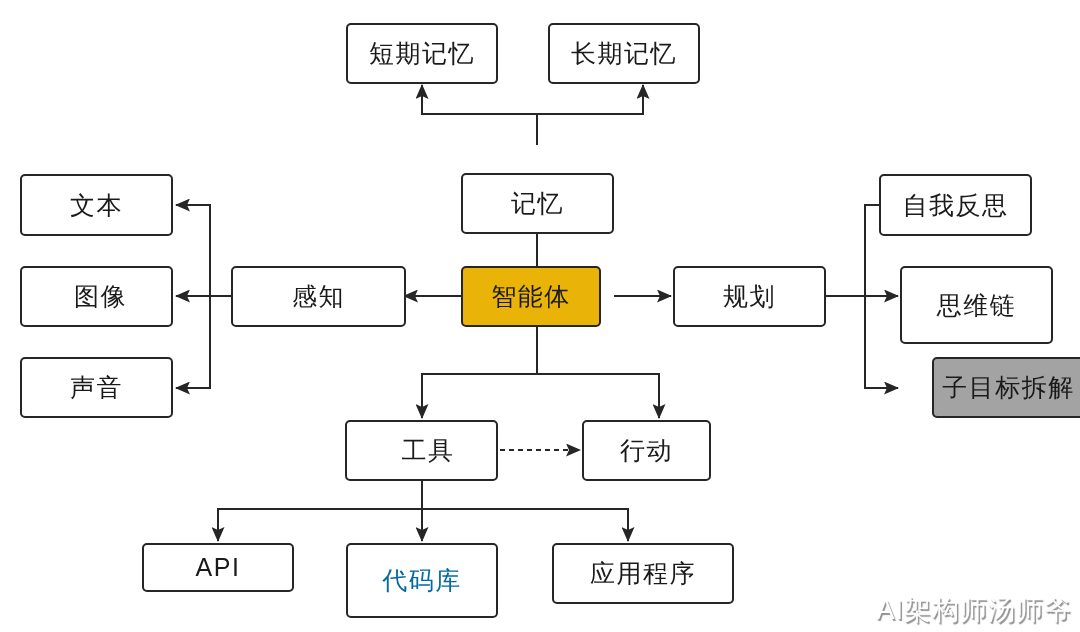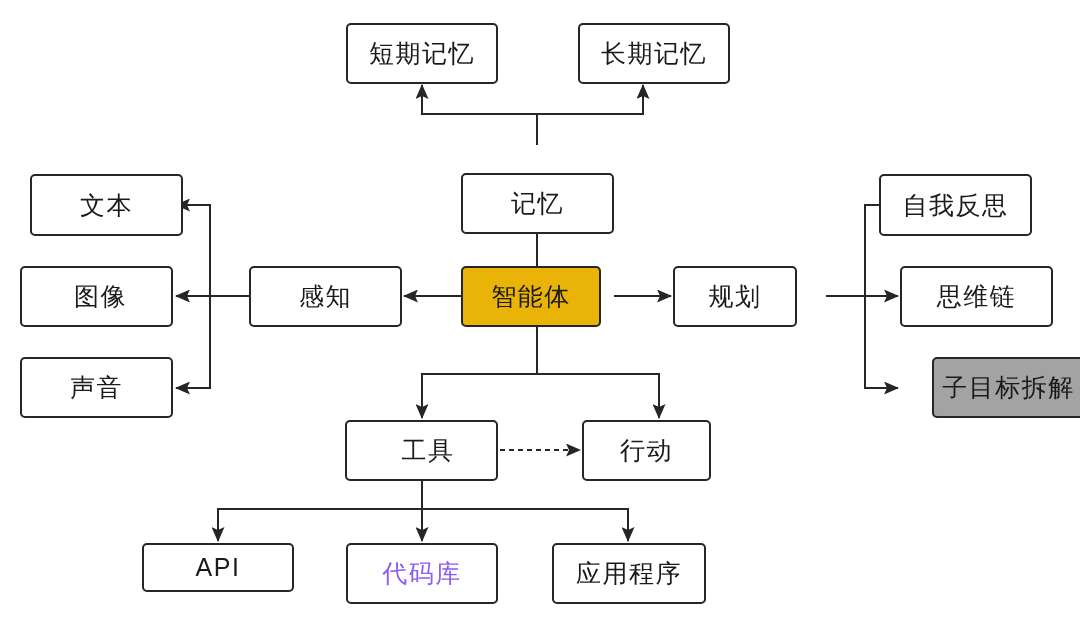--- a/index.html
+++ b/index.html
@@ -73,30 +73,31 @@
         <polyline points="537,327 537,374 422,374 422,418" fill="none" stroke="#262626" stroke-width="2" marker-end="url(#arrowhead)"></polyline>
         <polyline points="537,327 537,374 659,374 659,418" fill="none" stroke="#262626" stroke-width="2" marker-end="url(#arrowhead)"></polyline>
         <polyline points="500,450 580,450" fill="none" stroke="#262626" stroke-width="2" stroke-dasharray="5 4" marker-end="url(#arrowhead)"></polyline>
         <polyline points="422,481 422,509 218,509 218,541" fill="none" stroke="#262626" stroke-width="2" marker-end="url(#arrowhead)"></polyline>
         <polyline points="422,481 422,541" fill="none" stroke="#262626" stroke-width="2" marker-end="url(#arrowhead)"></polyline>
         <polyline points="422,481 422,509 628,509 628,541" fill="none" stroke="#262626" stroke-width="2" marker-end="url(#arrowhead)"></polyline>
       </g>
   </svg>
   <div id="nodes-layer">
       <div class="node" style="left: 346px; top: 23px; width: 152px; height: 61px; background: rgb(255, 255, 255); border-color: rgb(38, 38, 38); color: rgb(26, 26, 26);">短期记忆</div>
-      <div class="node" style="left: 578px; top: 23px; width: 152px; height: 61px; background: rgb(255, 255, 255); border-color: rgb(38, 38, 38); color: rgb(26, 26, 26);">长期记忆</div>
+      <div class="node" style="left: 548px; top: 23px; width: 152px; height: 61px; background: rgb(255, 255, 255); border-color: rgb(38, 38, 38); color: rgb(26, 26, 26);">长期记忆</div>
       <div class="node" style="left: 461px; top: 145px; width: 153px; height: 61px; background: rgb(255, 255, 255); border-color: rgb(38, 38, 38); color: rgb(26, 26, 26); margin-top: 28px;">记忆</div>
       <div class="node" style="left: 461px; top: 266px; width: 140px; height: 61px; background: #eab308; border-color: rgb(38, 38, 38); color: rgb(26, 26, 26);">智能体</div>
-      <div class="node" style="left: 249px; top: 266px; width: 153px; height: 61px; background: rgb(255, 255, 255); border-color: rgb(38, 38, 38); color: rgb(26, 26, 26);">感知</div>
-      <div class="node" style="left: 20px; top: 174px; width: 153px; height: 62px; background: rgb(255, 255, 255); border-color: rgb(38, 38, 38); color: rgb(26, 26, 26); margin-left: 10px;">文本</div>
+      <div class="node" style="left: 231px; top: 266px; width: 175px; height: 61px; background: rgb(255, 255, 255); border-color: rgb(38, 38, 38); color: rgb(26, 26, 26);">感知</div>
+      <div class="node" style="left: 20px; top: 174px; width: 153px; height: 62px; background: rgb(255, 255, 255); border-color: rgb(38, 38, 38); color: rgb(26, 26, 26);">文本</div>
       <div class="node" style="left: 20px; top: 266px; width: 153px; height: 61px; background: rgb(255, 255, 255); border-color: rgb(38, 38, 38); color: rgb(26, 26, 26); padding-left: 8px;">图像</div>
       <div class="node" style="left: 20px; top: 357px; width: 153px; height: 61px; background: rgb(255, 255, 255); border-color: rgb(38, 38, 38); color: rgb(26, 26, 26);">声音</div>
-      <div class="node" style="left: 673px; top: 266px; width: 124px; height: 61px; background: rgb(255, 255, 255); border-color: rgb(38, 38, 38); color: rgb(26, 26, 26);">规划</div>
+      <div class="node" style="left: 673px; top: 266px; width: 153px; height: 61px; background: rgb(255, 255, 255); border-color: rgb(38, 38, 38); color: rgb(26, 26, 26);">规划</div>
       <div class="node" style="left: 879px; top: 174px; width: 153px; height: 62px; background: rgb(255, 255, 255); border-color: rgb(38, 38, 38); color: rgb(26, 26, 26);">自我反思</div>
-      <div class="node" style="left: 900px; top: 266px; width: 153px; height: 61px; background: rgb(255, 255, 255); border-color: rgb(38, 38, 38); color: rgb(26, 26, 26);">思维链</div>
+      <div class="node" style="left: 900px; top: 266px; width: 153px; height: 78px; background: rgb(255, 255, 255); border-color: rgb(38, 38, 38); color: rgb(26, 26, 26);">思维链</div>
       <div class="node" style="left: 932px; top: 357px; width: 153px; height: 61px; background: #a3a3a3; border-color: rgb(38, 38, 38); color: rgb(26, 26, 26);">子目标拆解</div>
       <div class="node" style="left: 345px; top: 420px; width: 153px; height: 61px; background: rgb(255, 255, 255); border-color: rgb(38, 38, 38); color: rgb(26, 26, 26); padding-left: 13px;">工具</div>
       <div class="node" style="left: 582px; top: 420px; width: 129px; height: 61px; background: rgb(255, 255, 255); border-color: rgb(38, 38, 38); color: rgb(26, 26, 26);">行动</div>
       <div class="node" style="left: 142px; top: 543px; width: 152px; height: 49px; background: rgb(255, 255, 255); border-color: rgb(38, 38, 38); color: rgb(26, 26, 26);">API</div>
-      <div class="node" style="left: 346px; top: 543px; width: 152px; height: 61px; background: rgb(255, 255, 255); border-color: rgb(38, 38, 38); color: #8b5cf6;">代码库</div>
-      <div class="node" style="left: 552px; top: 543px; width: 154px; height: 61px; background: rgb(255, 255, 255); border-color: rgb(38, 38, 38); color: rgb(26, 26, 26);">应用程序</div>
+      <div class="node" style="left: 346px; top: 543px; width: 152px; height: 75px; background: rgb(255, 255, 255); border-color: rgb(38, 38, 38); color: #0369a1;">代码库</div>
+      <div class="node" style="left: 552px; top: 543px; width: 182px; height: 61px; background: rgb(255, 255, 255); border-color: rgb(38, 38, 38); color: rgb(26, 26, 26);">应用程序</div>
     </div>
+  <div class="watermark">AI架构师汤师爷</div>
 </div>
 
 </body></html>

